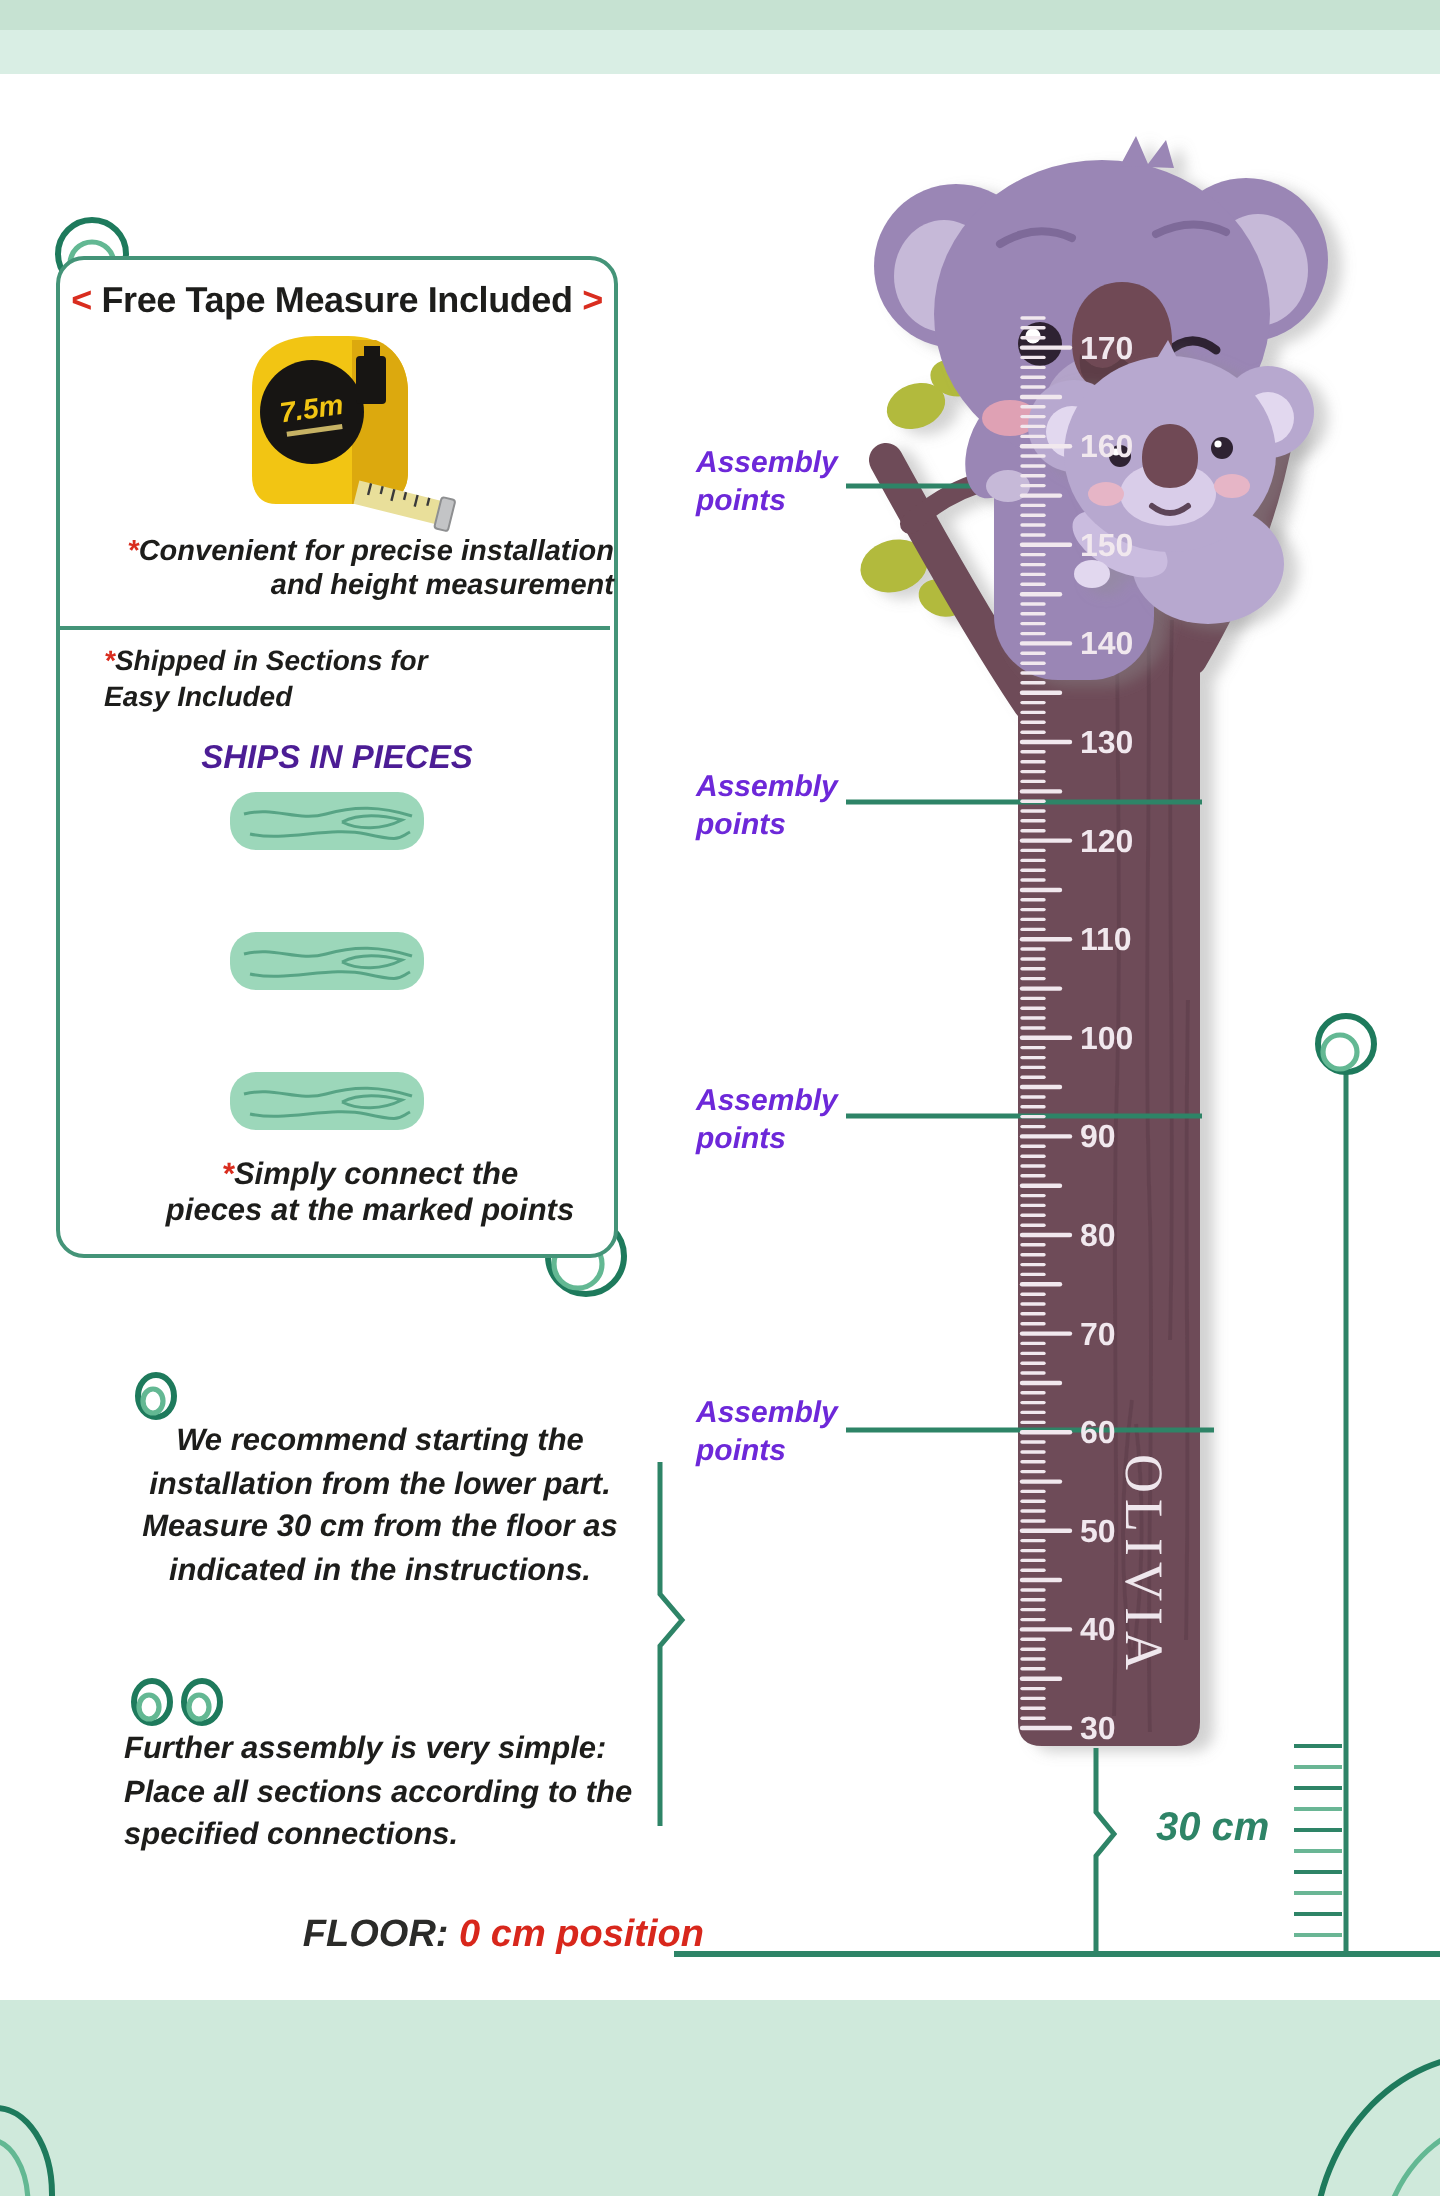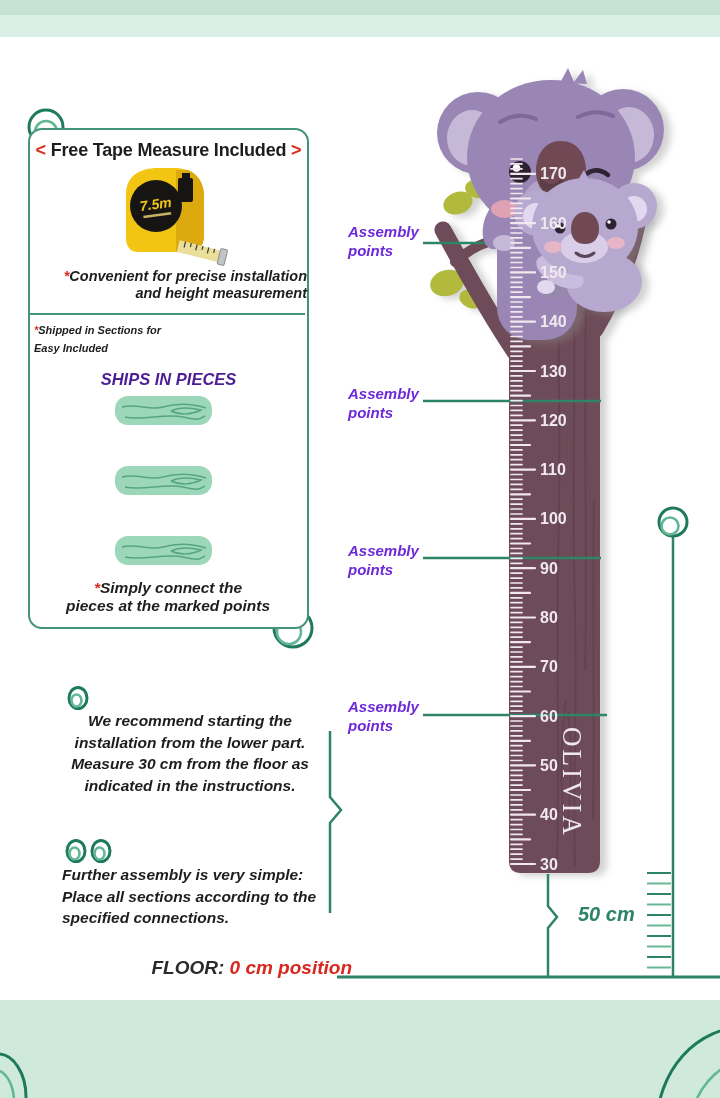--- a/index.html
+++ b/index.html
@@ -17,26 +17,26 @@
             border:2px solid #449478;border-radius:14px;z-index:2;}
   .box-title{position:absolute;left:0;top:10px;width:100%;text-align:center;white-space:nowrap;
              font-size:18px;font-weight:700;color:#1d1d1b;letter-spacing:-0.2px;}
   .bracket{color:#d92d1f;font-weight:700;}
   .tape-svg{position:absolute;left:86px;top:34px;}
   .note-center{position:absolute;left:0;top:138px;width:100%;text-align:right;
                font-size:14.5px;line-height:17px;font-weight:700;font-style:italic;color:#1d1d1b;}
   .red-star{color:#d92d1f;font-weight:700;font-style:italic;}
   .box-divider{position:absolute;left:-2px;top:183px;width:277px;height:0;
                border-top:2px solid #449478;}
-  .shipping-note{position:absolute;left:4px;top:191px;width:240px;text-align:left;
-                 font-size:11px;line-height:18px;font-weight:700;font-style:italic;color:#1d1d1b;}
+  .shipping-note{position:absolute;left:22px;top:191px;width:240px;text-align:left;
+                 font-size:14px;line-height:18px;font-weight:700;font-style:italic;color:#1d1d1b;}
   .ships-heading{position:absolute;left:0;top:240px;width:100%;text-align:center;
                  font-size:16.5px;font-weight:700;font-style:italic;color:#4c1d95;}
   .planks-svg{position:absolute;left:85px;top:266px;}
-  .connect-note{position:absolute;left:23px;top:449px;width:230px;text-align:center;
+  .connect-note{position:absolute;left:40px;top:449px;width:230px;text-align:center;
                 font-size:15.5px;line-height:18px;font-weight:700;font-style:italic;color:#1d1d1b;}
   
   .assembly-label{width:80px;font-size:15px;line-height:19px;font-weight:700;font-style:italic;
                   color:#6d28d9;white-space:pre-line;z-index:2;}
   .al-1{left:348px;top:222px;} .al-2{left:348px;top:384px;}
   .al-3{left:348px;top:541px;} .al-4{left:348px;top:697px;}
   
   .para{font-size:15.5px;line-height:21.5px;font-weight:700;font-style:italic;color:#1d1d1b;
         white-space:pre-line;z-index:2;}
   .para-1{left:50px;top:710px;width:280px;text-align:center;}
@@ -442,15 +442,15 @@
 Measure 30 cm from the floor as
 indicated in the instructions.</div>
   <div class="abs para para-2">Further assembly is very simple:
 Place all sections according to the
 specified connections.</div>
 
   <div class="abs floor-label">
     <span class="floor-word">FLOOR:</span>
     <span class="floor-value">0 cm position</span>
   </div>
-  <div class="abs offset-label">50 cm</div>
+  <div class="abs offset-label">30 cm</div>
 
 </div>
 
 </body></html>

